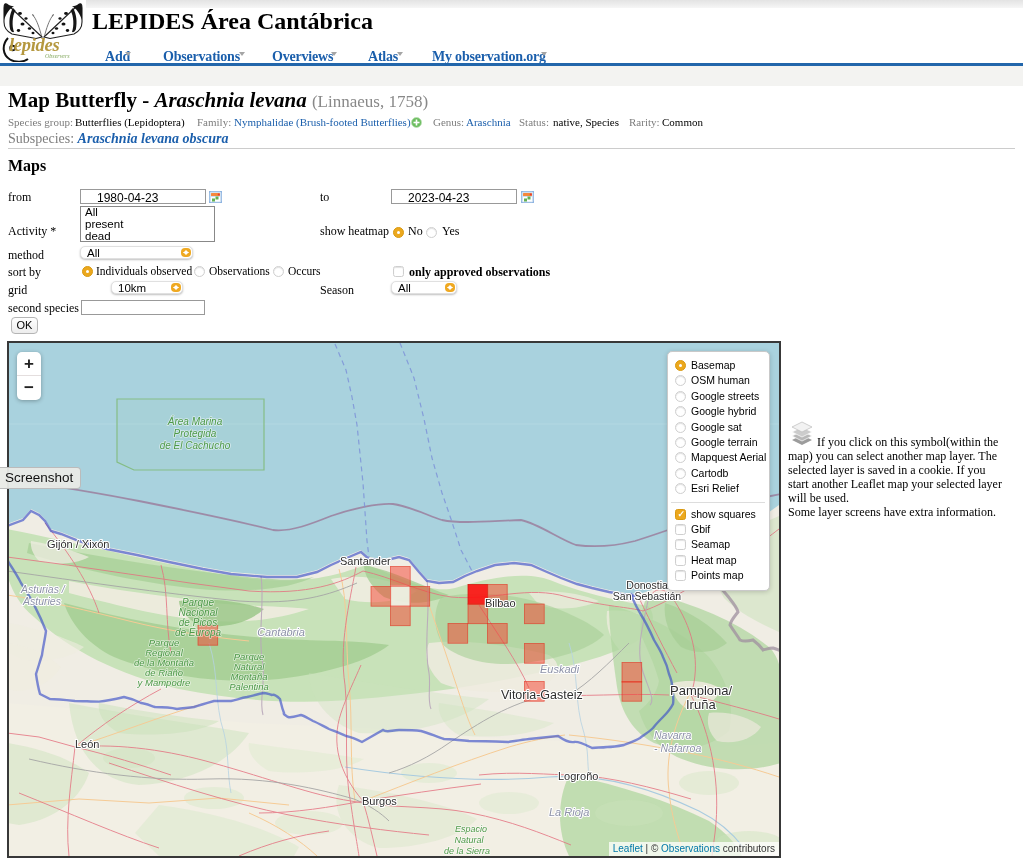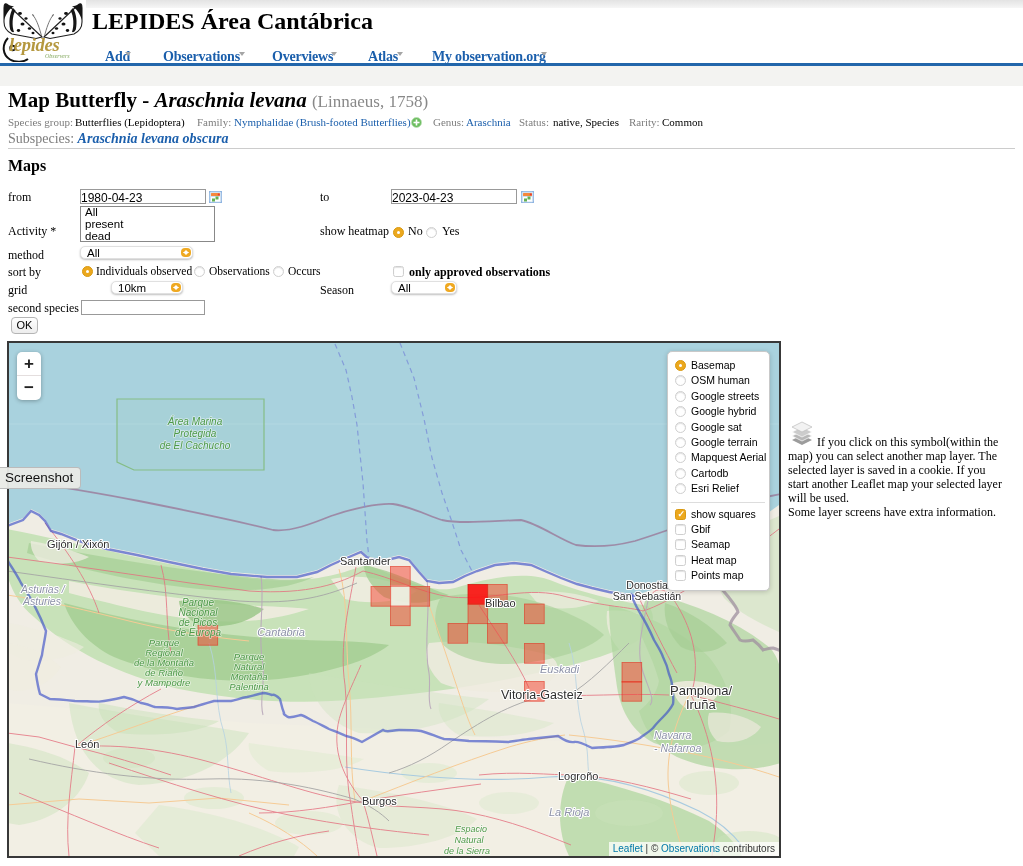--- a/index.html
+++ b/index.html
@@ -18,21 +18,21 @@
 #specline { position:absolute; left:8px; top:116px; font-size:11px; color:#000; width:1010px; }
 #specline span { white-space:nowrap; }
 .glabel { color:#7d7d7d; }
 a.blue { color:#1b5fac; text-decoration:none; }
 #subspline { position:absolute; left:8px; top:131px; font-size:14px; }
 #subspline a { font-weight:bold; font-style:italic; }
 #hr1 { position:absolute; left:8px; top:148px; width:1007px; height:1px; background:#ccc; }
 #maps-h { position:absolute; left:8px; top:157px; font-size:16px; font-weight:bold; }
 .flabel { position:absolute; left:8px; font-size:12px; color:#000; }
 .flabel2 { position:absolute; left:320px; font-size:12px; color:#000; }
-.txtin { position:absolute; border:1px solid #999; background:#fff; font-family:"Liberation Sans", sans-serif; font-size:12px; padding:1px 0; }
+.txtin { position:absolute; border:1px solid #999; background:#fff; font-family:"Liberation Sans", sans-serif; font-size:12px; padding:1px 16px; }
 .calico { position:absolute; width:13px; height:12px; }
 .listbox { position:absolute; left:80px; top:206px; width:135px; height:36px; border:1px solid #888; background:#fff; font-family:"Liberation Sans", sans-serif; font-size:11.5px; line-height:11.9px; padding-left:4px; padding-top:0px; }
 .aquasel { position:absolute; background:#fff; border:1px solid #e0e0e0; border-radius:5px; box-shadow:0 1px 2px rgba(0,0,0,0.25); font-family:"Liberation Sans", sans-serif; font-size:11.5px; color:#000; }
 .aquasel .cap { position:absolute; right:1px; top:1px; bottom:1px; width:10px; background:#efa922; border-radius:4px; }
 .aquasel .cap:before { content:""; position:absolute; left:1.8px; top:1.6px; border-left:3.2px solid transparent; border-right:3.2px solid transparent; border-bottom:3.6px solid #fff; }
 .aquasel .cap:after { content:""; position:absolute; left:1.8px; bottom:1.6px; border-left:3.2px solid transparent; border-right:3.2px solid transparent; border-top:3.6px solid #fff; }
 .radio { display:inline-block; width:11px; height:11px; border-radius:50%; background:#fff; border:1px solid #cfcfcf; box-shadow:inset 0 1px 1px rgba(0,0,0,0.12); vertical-align:-2px; }
 .radio.on { background:#eca81d; border:1px solid #d99a12; box-shadow:none; position:relative; }
 .radio.on:before { content:""; position:absolute; left:3.1px; top:3.1px; width:3.4px; height:3.4px; border-radius:50%; background:#fff; }
 .cbox { display:inline-block; width:11px; height:11px; border-radius:2.5px; background:#fff; border:1px solid #cfcfcf; box-shadow:inset 0 1px 1px rgba(0,0,0,0.12); vertical-align:-2px; }

